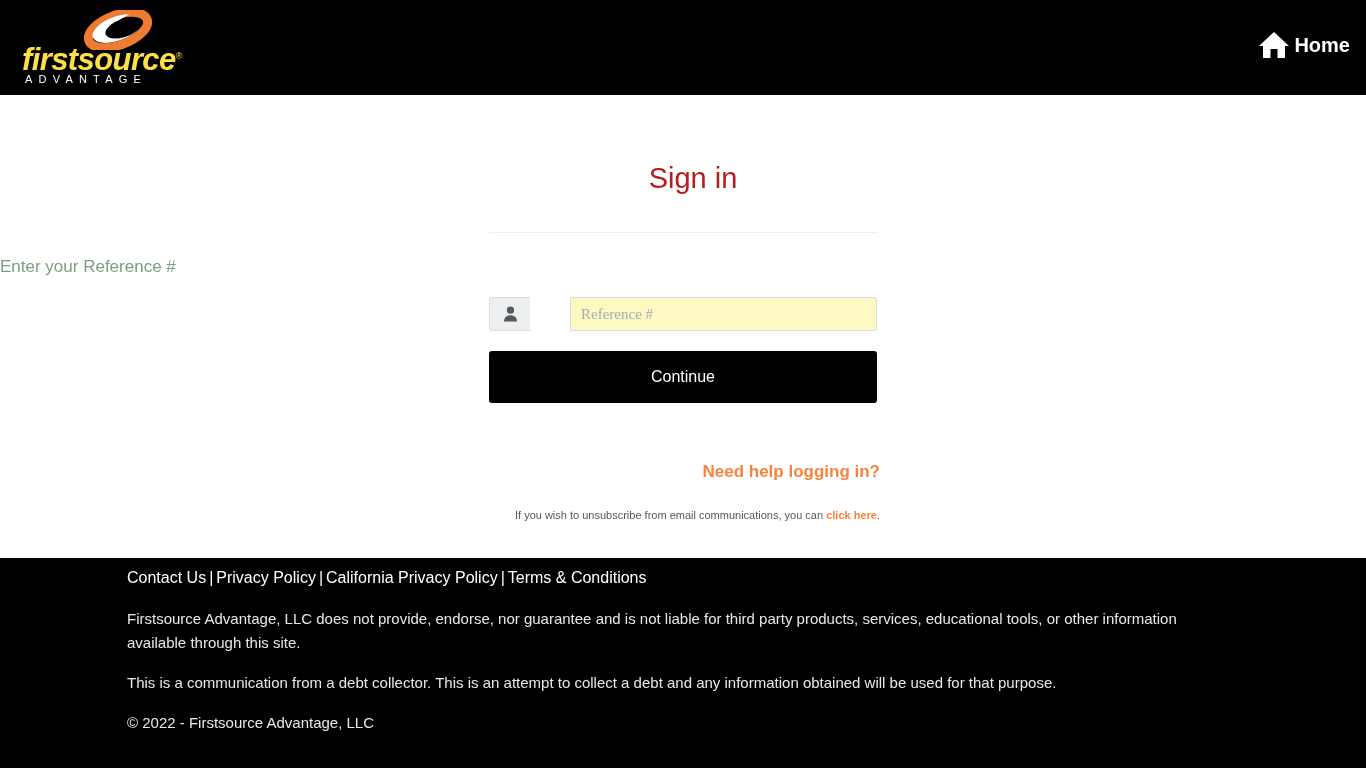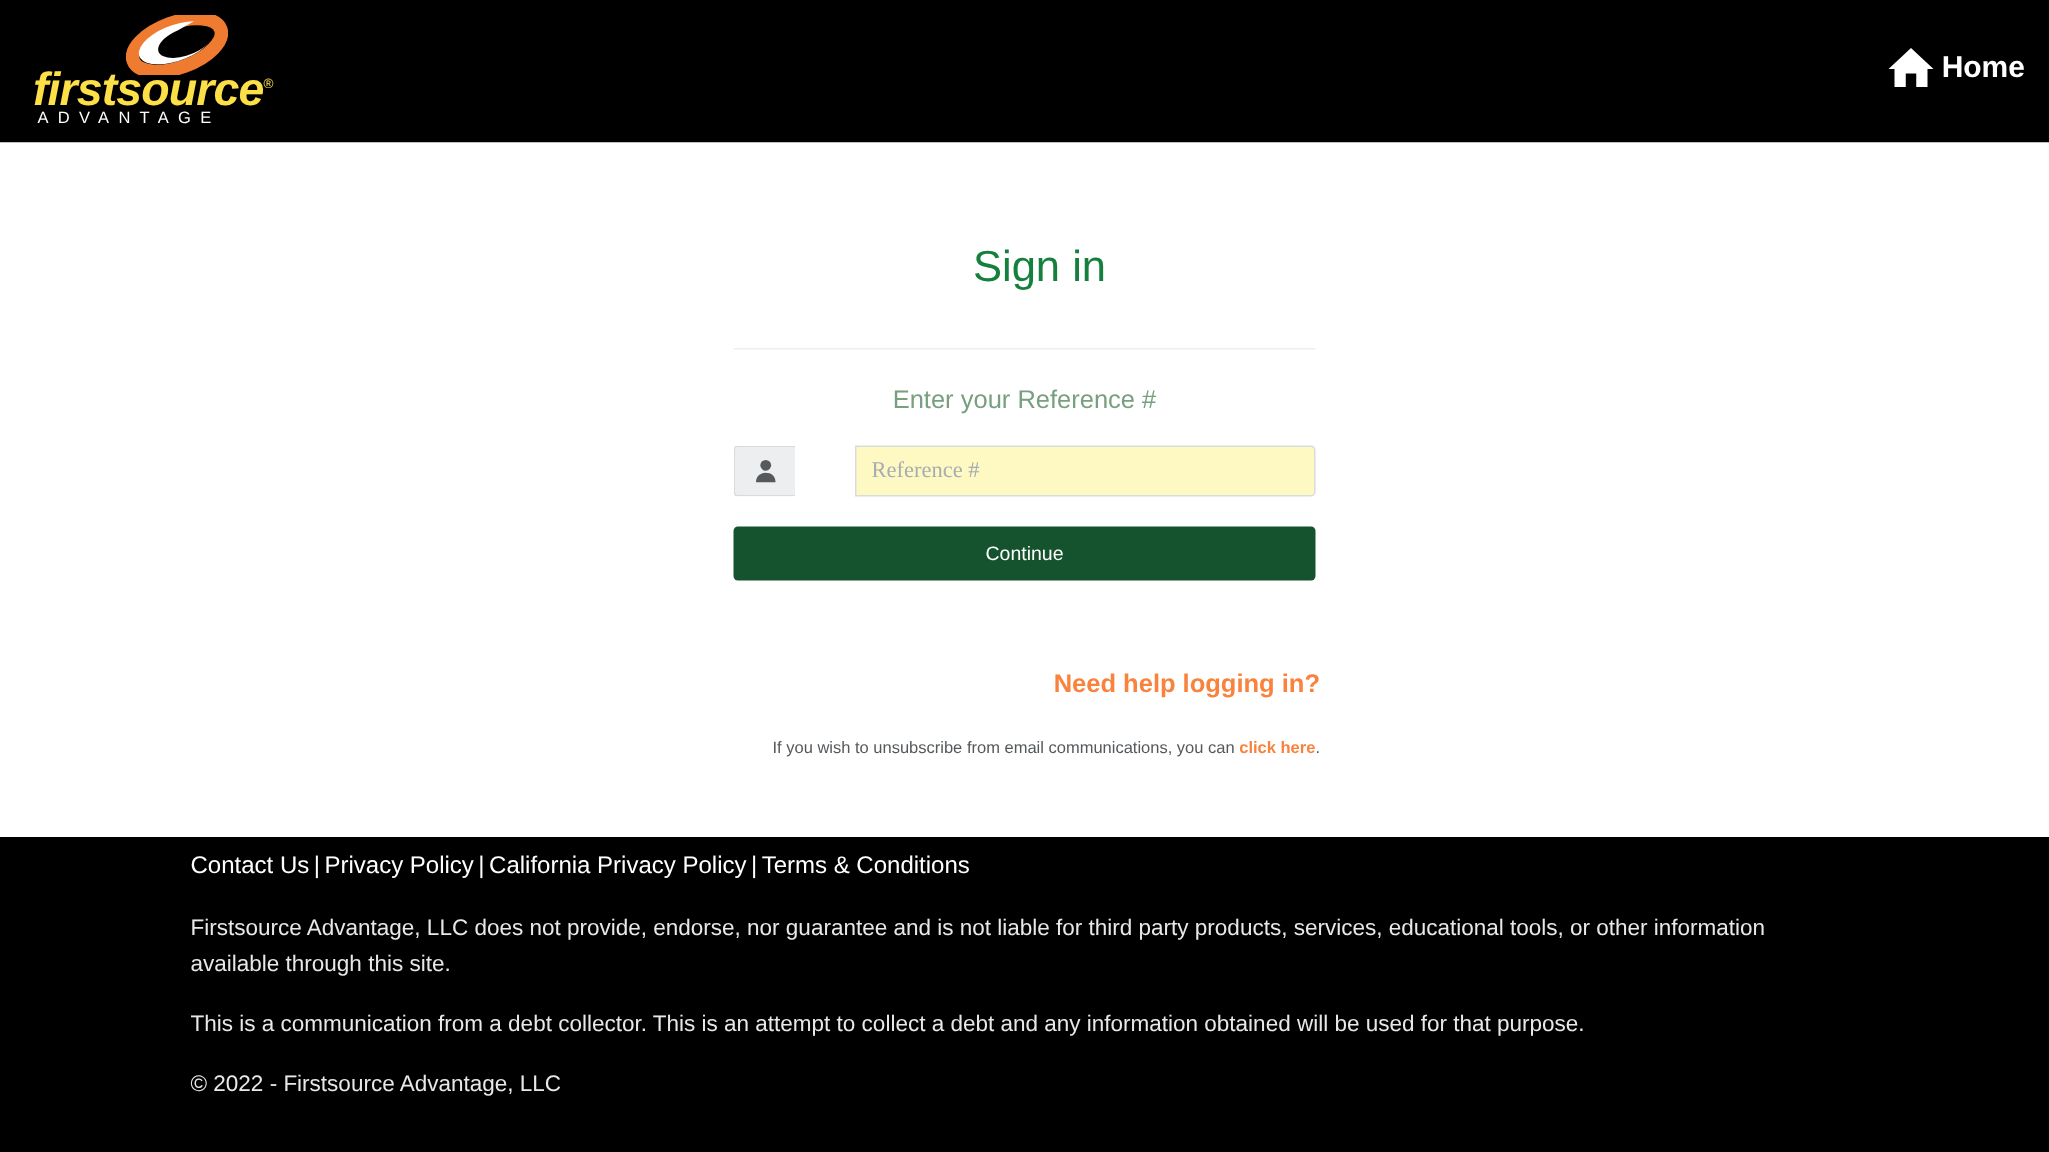--- a/index.html
+++ b/index.html
@@ -94,37 +94,37 @@
     position: relative;
   }
   .signin-wrap {
     position: absolute;
     left: 0;
     top: 0;
     width: 100%;
   }
   .signin-title {
     text-align: center;
-    color: #15803d;
+    color: #b91c1c;
     font-size: 29px;
     font-weight: normal;
     margin: 0;
     padding-top: 69px;
     line-height: 1;
     padding-left: 20px;
   }
   .divider {
     width: 388px;
     height: 1px;
     background: #eceeef;
     border: 0;
     margin: 39px auto 0 auto;
   }
   .ref-label {
-    text-align: center;
+    text-align: left;
     color: #78a07e;
     font-size: 17px;
     margin: 0;
     padding-top: 25px;
     line-height: 1;
   }
   .input-group {
     width: 388px;
     margin: 22px auto 0 auto;
     display: flex;
@@ -156,27 +156,27 @@
     outline: none;
     background: #fef9c3;
     margin-left: 40px;
   }
   .ref-input::placeholder {
     color: #a6acb1;
   }
   .continue-btn {
     display: block;
     width: 388px;
-    height: 36px;
+    height: 52px;
     margin: 20px auto 0 auto;
-    background: #14532d;
+    background: #000000;
     border: none;
     border-radius: 3px;
     color: #ffffff;
-    font-size: 13px;
+    font-size: 16px;
     font-family: "Liberation Sans", sans-serif;
     cursor: pointer;
     line-height: 36px;
     padding: 0;
   }
   .help-block {
     width: 410px;
     margin: 12px auto;
     padding-left: 0px;
     box-sizing: border-box;

